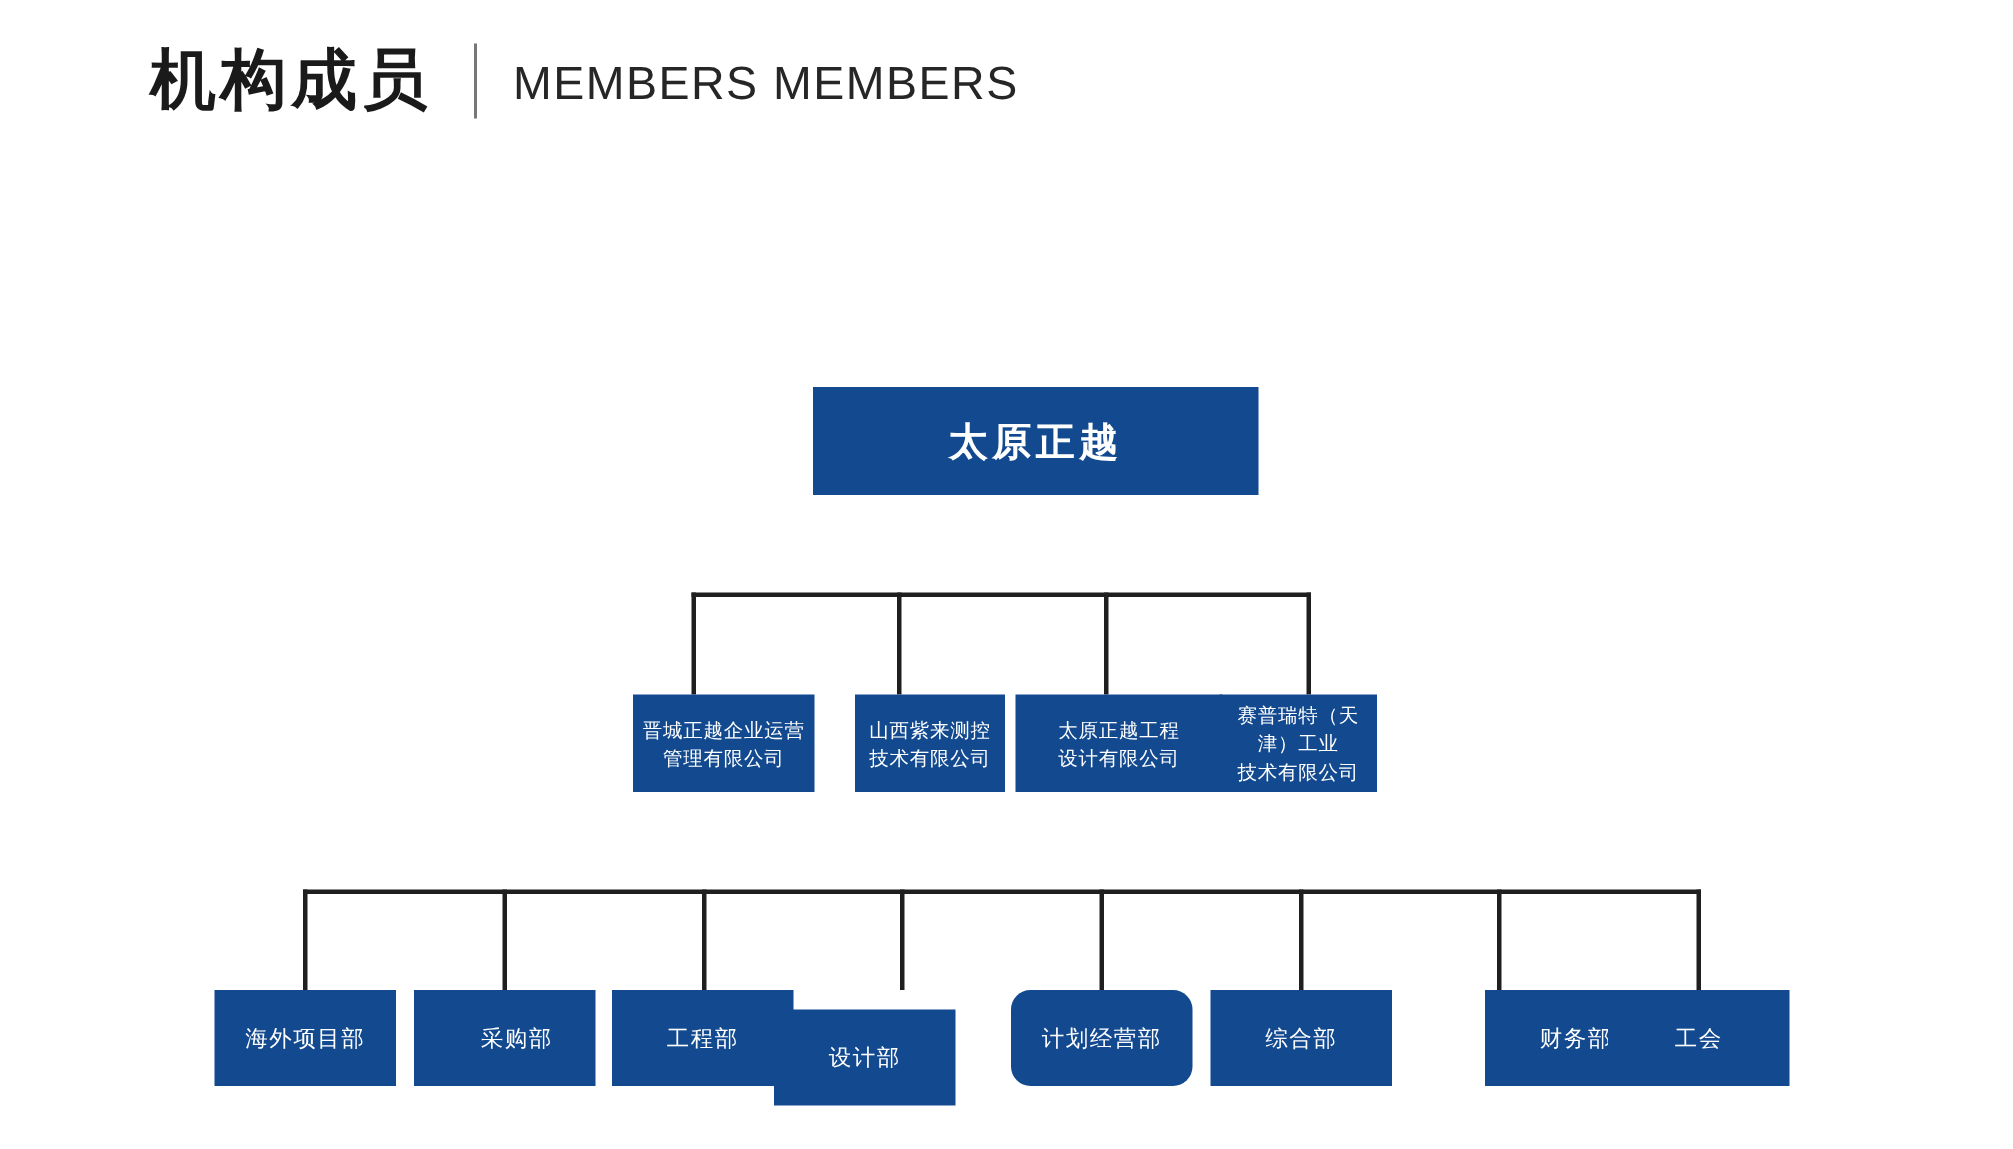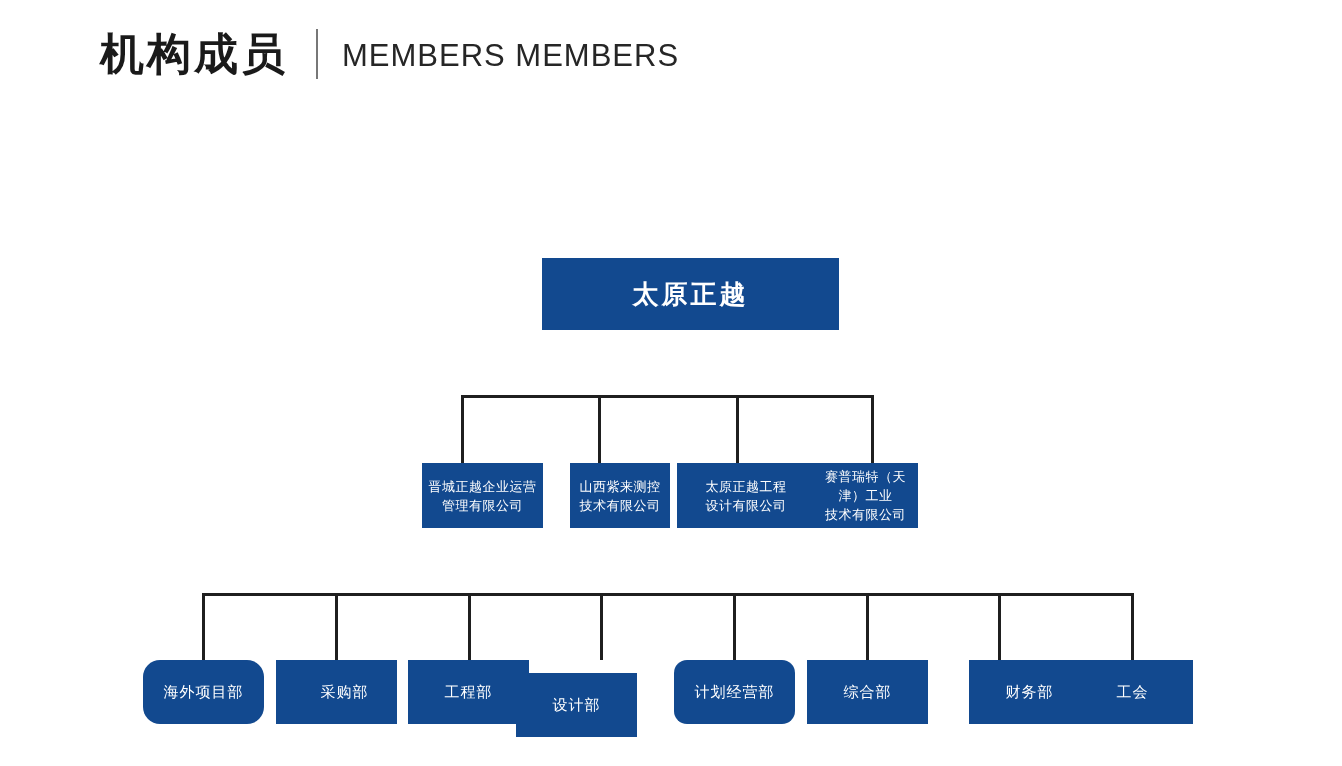--- a/index.html
+++ b/index.html
@@ -80,27 +80,27 @@
   .node-sub-0 { left: 402px; width: 121px; margin-left: 20px; }
   .node-sub-1 { left: 570px; width: 100px; }
   .node-sub-2 { left: 677px; width: 138px; }
   .node-sub-3 { left: 813px; width: 105px; }
   .node-dept {
     top: 660px;
     width: 121px; height: 64px;
     font-size: 15px;
     letter-spacing: 1px;
   }
-  .node-dept-0 { left: 143px; border-radius: 17px; }
+  .node-dept-0 { left: 143px; }
   .node-dept-1 { left: 276px; padding-left: 16px; }
   .node-dept-2 { left: 408px; justify-content: center; }
   .node-dept-3 { left: 516px; margin-top: 13px; }
   .node-dept-4 { left: 674px; border-radius: 13px; }
   .node-dept-5 { left: 807px; }
-  .node-dept-6 { left: 969px; }
+  .node-dept-6 { left: 990px; }
   .node-dept-7 { left: 1072px; }
 
   
   .line { position: absolute; background: var(--line-dark); }
   .l1-h { left: 461px; top: 395px; width: 413px; height: 3px; }
   .l1-v { top: 395px; width: 3px; height: 68px; }
   .l1-v-0 { left: 461px; }
   .l1-v-1 { left: 598px; }
   .l1-v-2 { left: 736px; }
   .l1-v-3 { left: 871px; }

